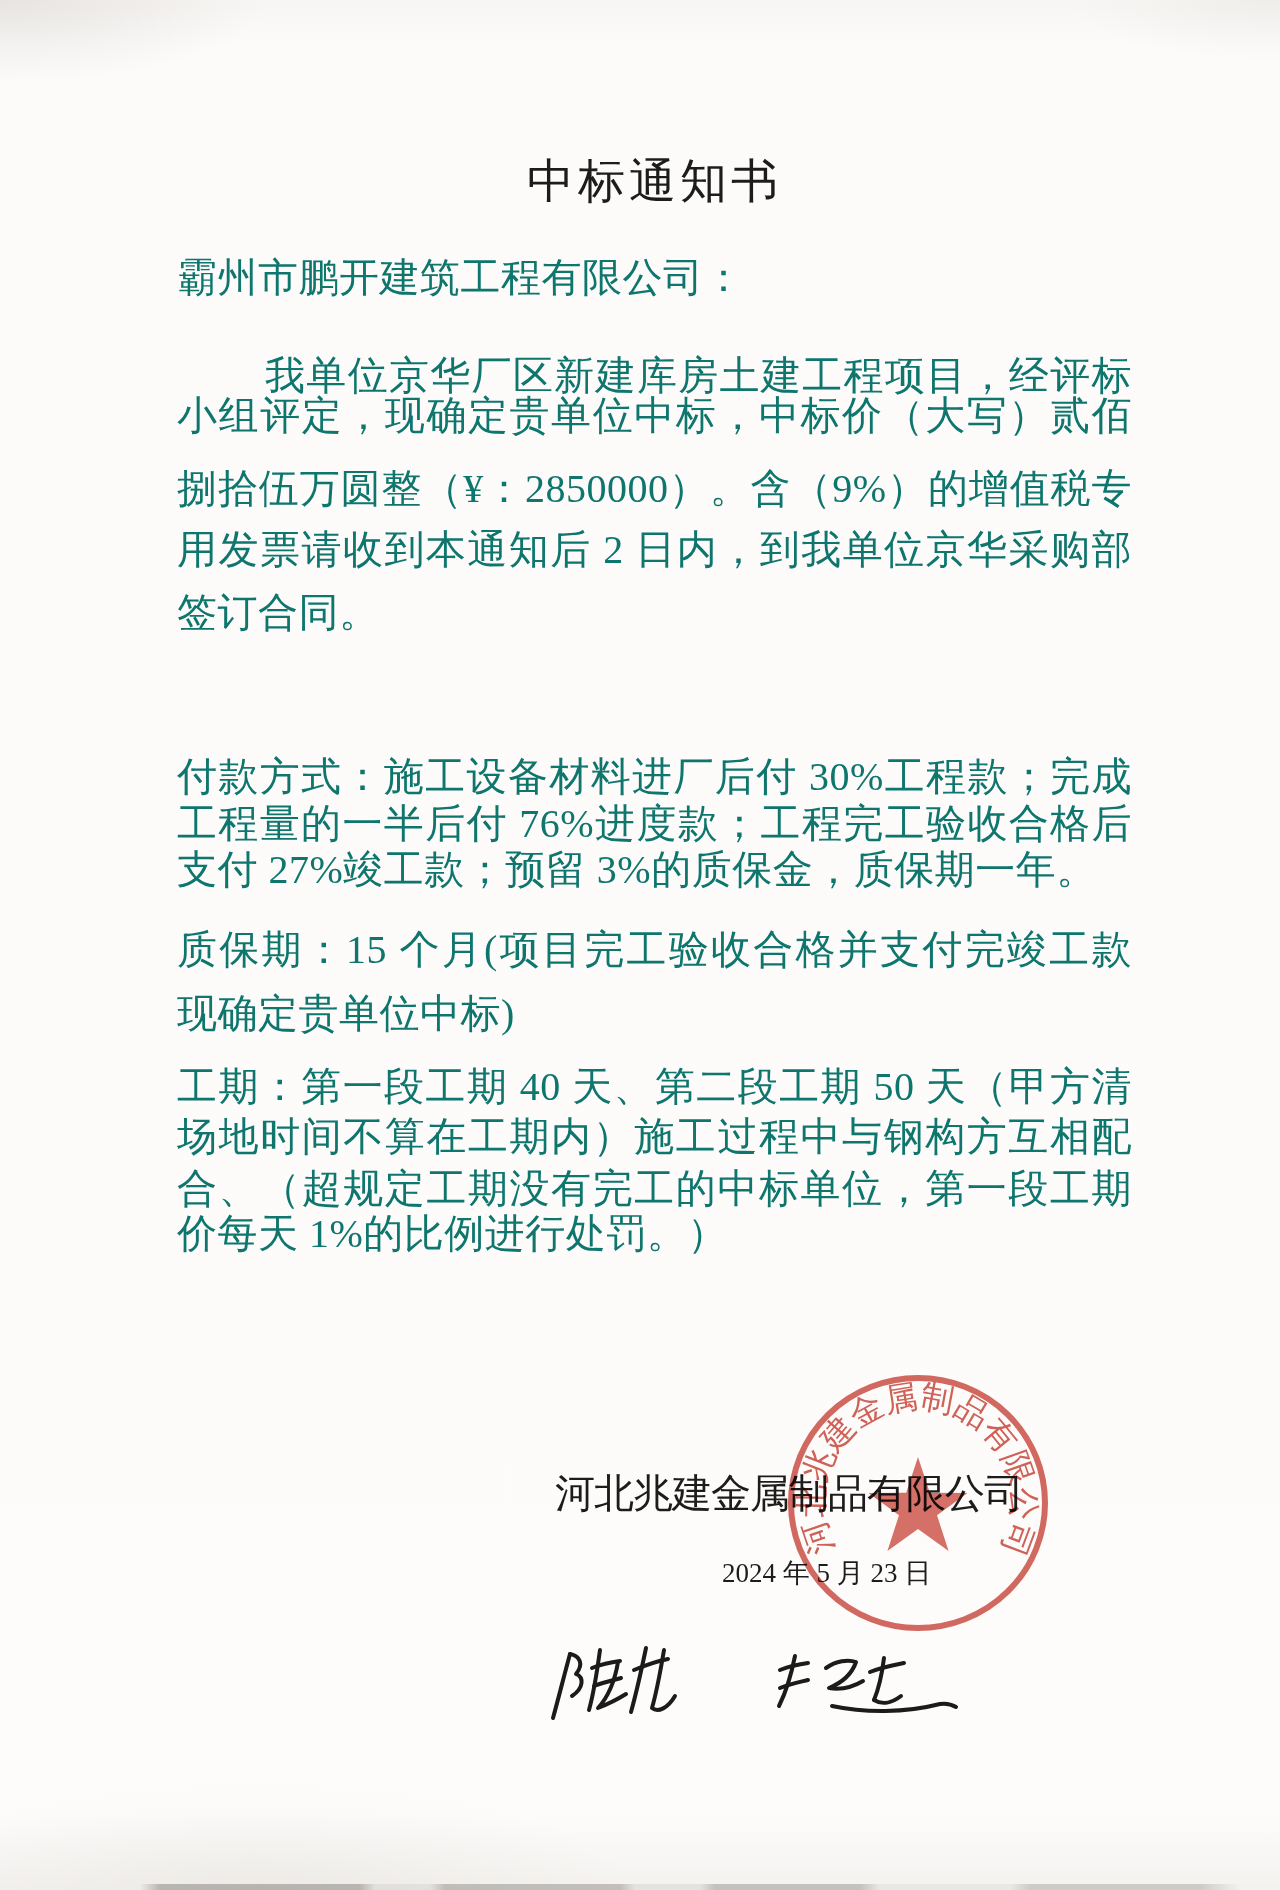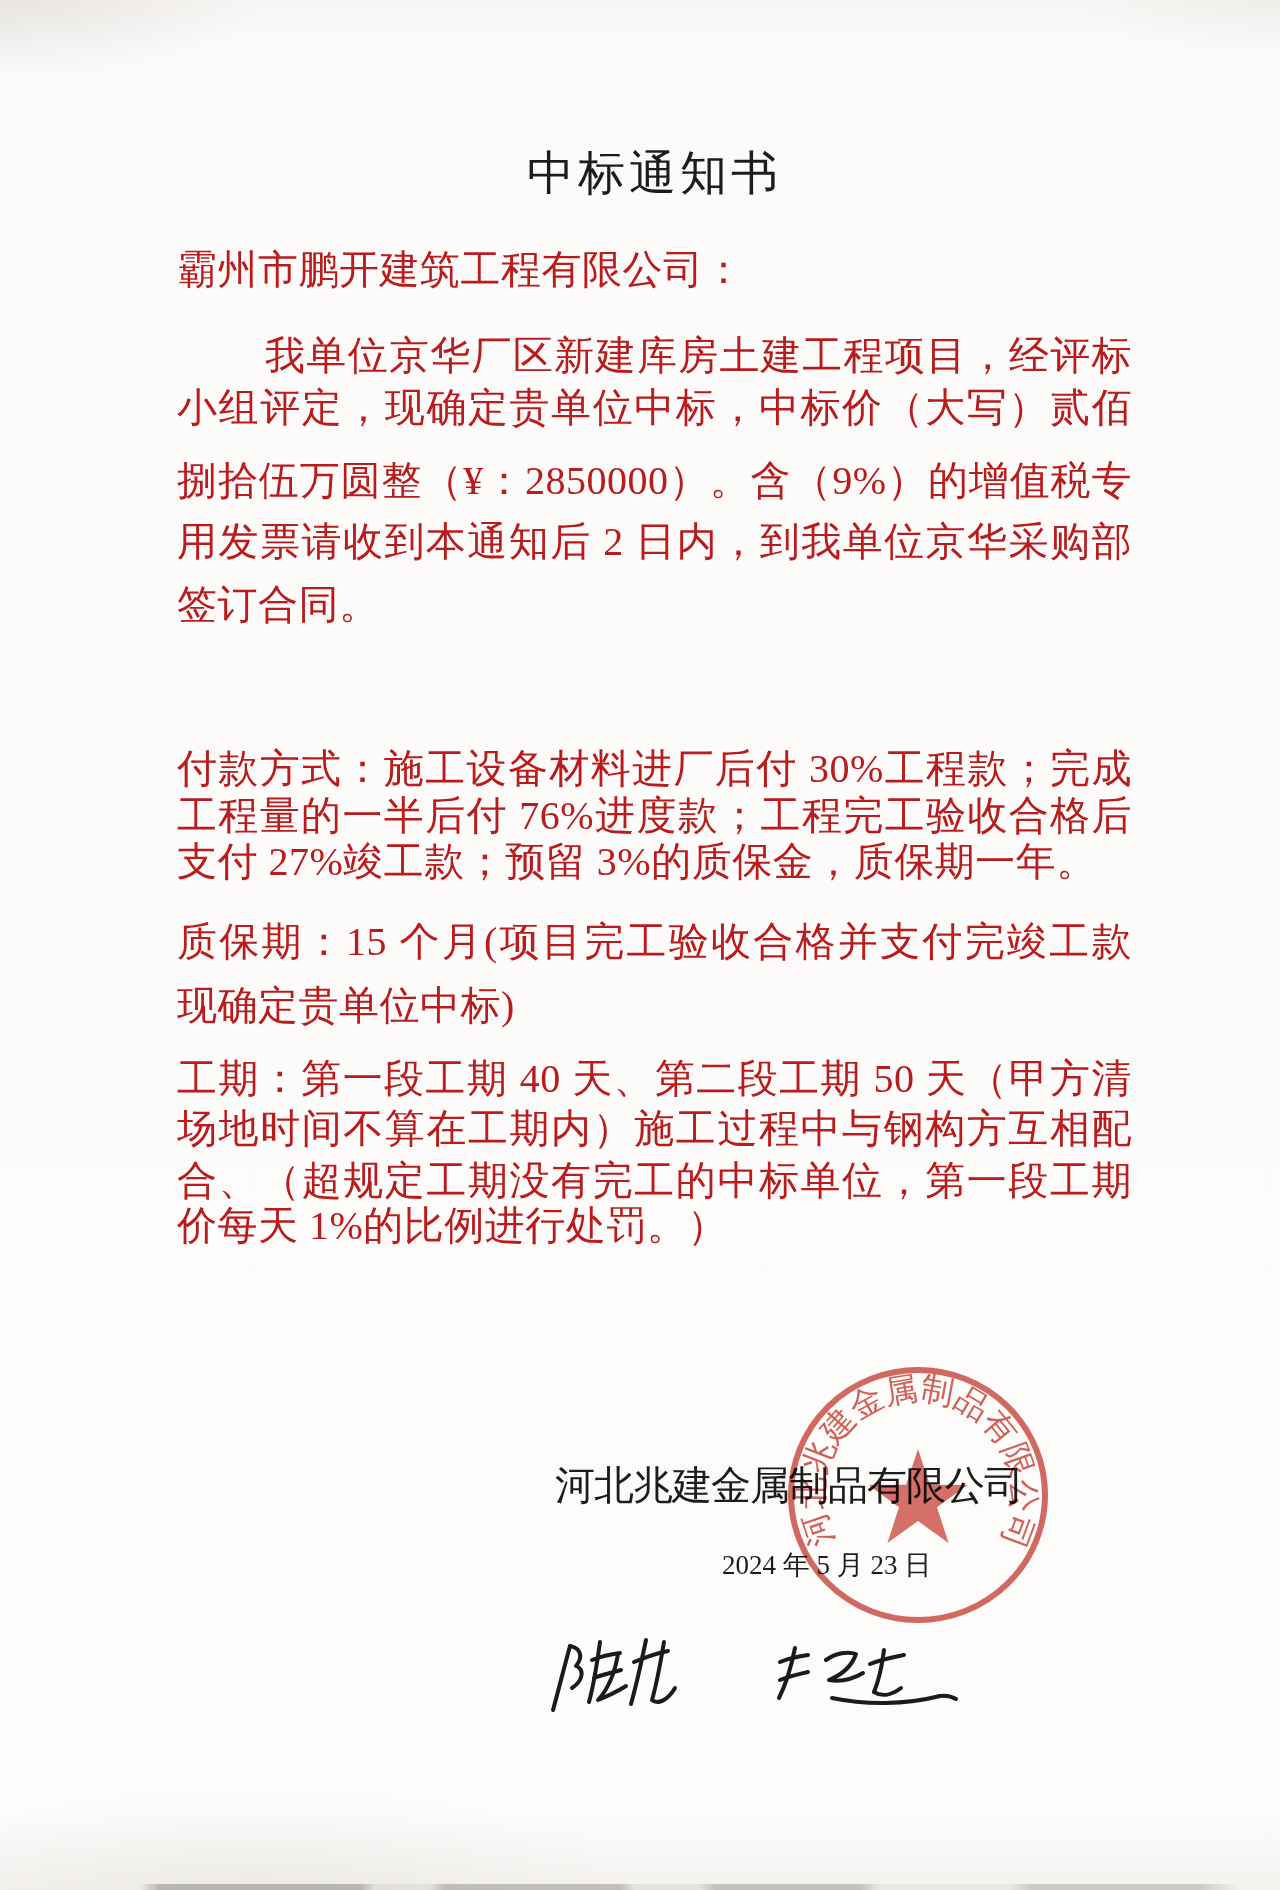--- a/index.html
+++ b/index.html
@@ -6,30 +6,30 @@
   body{
     width:1280px;height:1890px;position:relative;overflow:hidden;
     background:
       radial-gradient(380px 120px at 0% 0%, rgba(185,180,174,0.28), rgba(185,180,174,0) 70%),
       radial-gradient(300px 90px at 100% 0%, rgba(200,196,190,0.18), rgba(200,196,190,0) 70%),
       radial-gradient(500px 140px at 20% 100%, rgba(190,185,178,0.15), rgba(190,185,178,0) 75%),
       linear-gradient(180deg,#f8f6f4 0%, #fcfbfa 2.5%, #fdfcfb 96%, #f4f2ef 100%);
     font-family:"Liberation Serif","DejaVu Serif",serif;
     color:#1c1c1c;
   }
-  .page{position:absolute;inset:0;}
+  .page{position:absolute;inset:0;margin-top:8px;}
   .doc-title{
     position:absolute;left:177px;top:142px;width:955px;
     font-size:47px;letter-spacing:4px;text-align:center;
     font-weight:500;white-space:pre;
   }
   .line{
     position:absolute;left:177px;width:955px;
     font-size:40px;line-height:1.18;letter-spacing:0.5px;
-    color:#b91c1c;
+    color:#0f766e;
   }
   .jline{text-align:justify;text-align-last:justify;}
   .nline{white-space:pre;}
   .indent1{text-indent:88px;}
   .addressee{top:246px;}
   .company-line{
     position:absolute;left:555px;top:1458px;
     font-size:40px;letter-spacing:-1px;white-space:pre;
   }
   .date-line{
@@ -62,21 +62,21 @@
 </head>
 <body>
 
 <div class="page">
 
   <div class="doc-title">中标通知书</div>
 
   <div class="line nline addressee">霸州市鹏开建筑工程有限公司：</div>
 
   <div>
-    <div class="line jline indent1" style="top:332px">我单位京华厂区新建库房土建工程项目，经评标</div>
+    <div class="line jline indent1" style="top:344px">我单位京华厂区新建库房土建工程项目，经评标</div>
     <div class="line jline" style="top:384px">小组评定，现确定贵单位中标，中标价（大写）贰佰</div>
     <div class="line jline" style="top:457px">捌拾伍万圆整（¥：2850000）。含（9%）的增值税专</div>
     <div class="line jline" style="top:518px">用发票请收到本通知后 2 日内，到我单位京华采购部</div>
     <div class="line nline" style="top:581px">签订合同。</div>
   </div>
 
   <div>
     <div class="line jline" style="top:745px">付款方式：施工设备材料进厂后付 30%工程款；完成</div>
     <div class="line jline" style="top:792px">工程量的一半后付 76%进度款；工程完工验收合格后</div>
     <div class="line nline" style="top:838px">支付 27%竣工款；预留 3%的质保金，质保期一年。</div>

